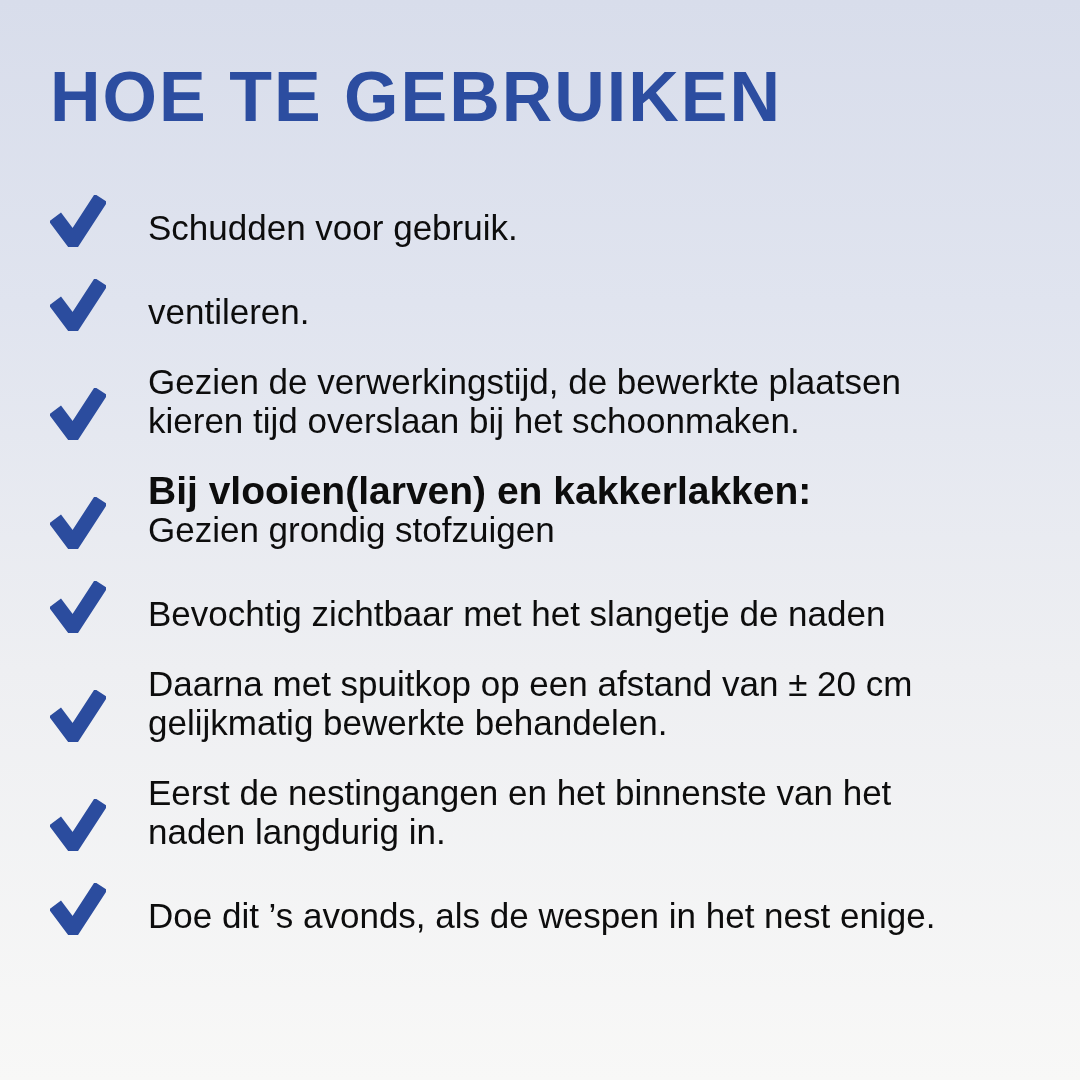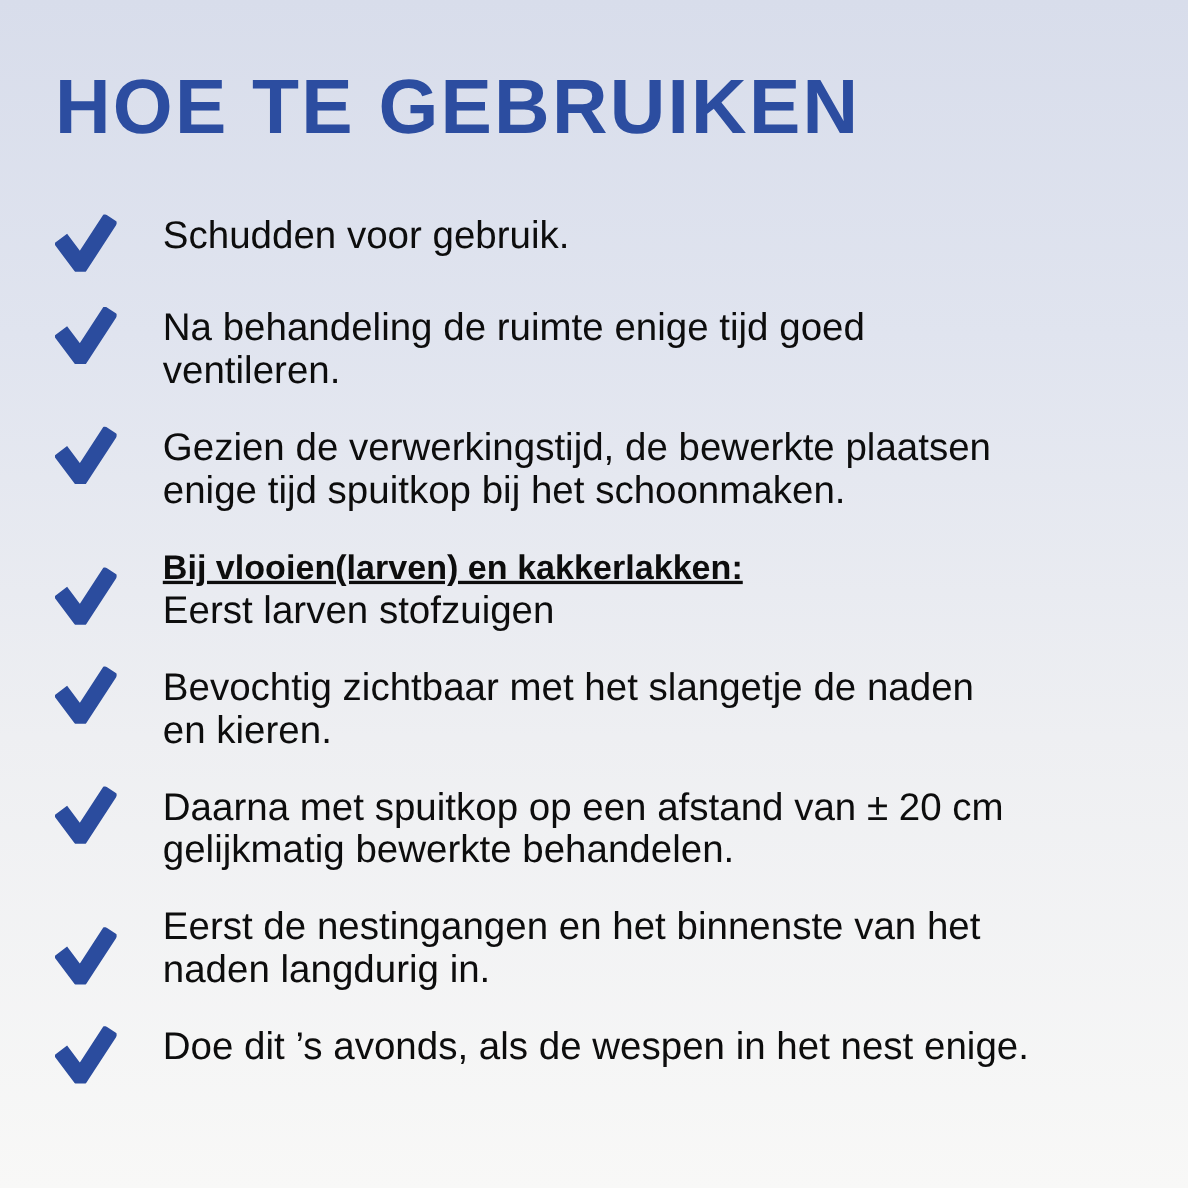--- a/index.html
+++ b/index.html
@@ -23,21 +23,21 @@
     font-weight: 700;
     letter-spacing: 2px;
     color: #2c4da0;
     white-space: nowrap;
   }
   .checklist {
     display: block;
   }
   .item {
     display: flex;
-    align-items: flex-start;
+    align-items: flex-end;
     margin-bottom: 31px;
   }
   .check {
     flex: 0 0 98px;
     width: 98px;
     padding-top: 1px;
     color: #2b4c9e;
   }
   .check.with-heading {
     padding-top: 20px;
@@ -45,25 +45,24 @@
   .check svg {
     display: block;
     width: 56px;
     height: 52px;
   }
   .text {
     flex: 1 1 auto;
     color: #0d0d0d;
   }
   .heading {
-    font-size: 31px;
+    font-size: 39px;
     line-height: 39px;
     font-weight: 700;
     white-space: nowrap;
-    text-decoration: underline;
   }
   .line {
     font-size: 35px;
     line-height: 39px;
     font-weight: 400;
     white-space: nowrap;
   }
 </style>
 </head>
 <body>
@@ -84,58 +83,56 @@
       </div>
     </div>
 
     <div class="item">
       <span class="check">
         <svg viewBox="0 0 56 52">
             <polyline points="5,22 23,46 51,3" fill="none" stroke="currentColor" stroke-width="15" stroke-linecap="butt" stroke-linejoin="miter"></polyline>
           </svg>
       </span>
       <div class="text">
-        <div class="line">Na behandeling de ruimte enige tijd goed</div>
         <div class="line">ventileren.</div>
       </div>
     </div>
 
     <div class="item">
       <span class="check">
         <svg viewBox="0 0 56 52">
             <polyline points="5,22 23,46 51,3" fill="none" stroke="currentColor" stroke-width="15" stroke-linecap="butt" stroke-linejoin="miter"></polyline>
           </svg>
       </span>
       <div class="text">
         <div class="line">Gezien de verwerkingstijd, de bewerkte plaatsen</div>
-        <div class="line">enige tijd spuitkop bij het schoonmaken.</div>
+        <div class="line">kieren tijd overslaan bij het schoonmaken.</div>
       </div>
     </div>
 
     <div class="item">
       <span class="check with-heading">
         <svg viewBox="0 0 56 52">
             <polyline points="5,22 23,46 51,3" fill="none" stroke="currentColor" stroke-width="15" stroke-linecap="butt" stroke-linejoin="miter"></polyline>
           </svg>
       </span>
       <div class="text">
         <div class="heading">Bij vlooien(larven) en kakkerlakken:</div>
-        <div class="line">Eerst larven stofzuigen</div>
+        <div class="line">Gezien grondig stofzuigen</div>
       </div>
     </div>
 
     <div class="item">
       <span class="check">
         <svg viewBox="0 0 56 52">
             <polyline points="5,22 23,46 51,3" fill="none" stroke="currentColor" stroke-width="15" stroke-linecap="butt" stroke-linejoin="miter"></polyline>
           </svg>
       </span>
       <div class="text">
         <div class="line">Bevochtig zichtbaar met het slangetje de naden</div>
-        <div class="line">en kieren.</div>
       </div>
     </div>
 
     <div class="item">
       <span class="check">
         <svg viewBox="0 0 56 52">
             <polyline points="5,22 23,46 51,3" fill="none" stroke="currentColor" stroke-width="15" stroke-linecap="butt" stroke-linejoin="miter"></polyline>
           </svg>
       </span>
       <div class="text">

